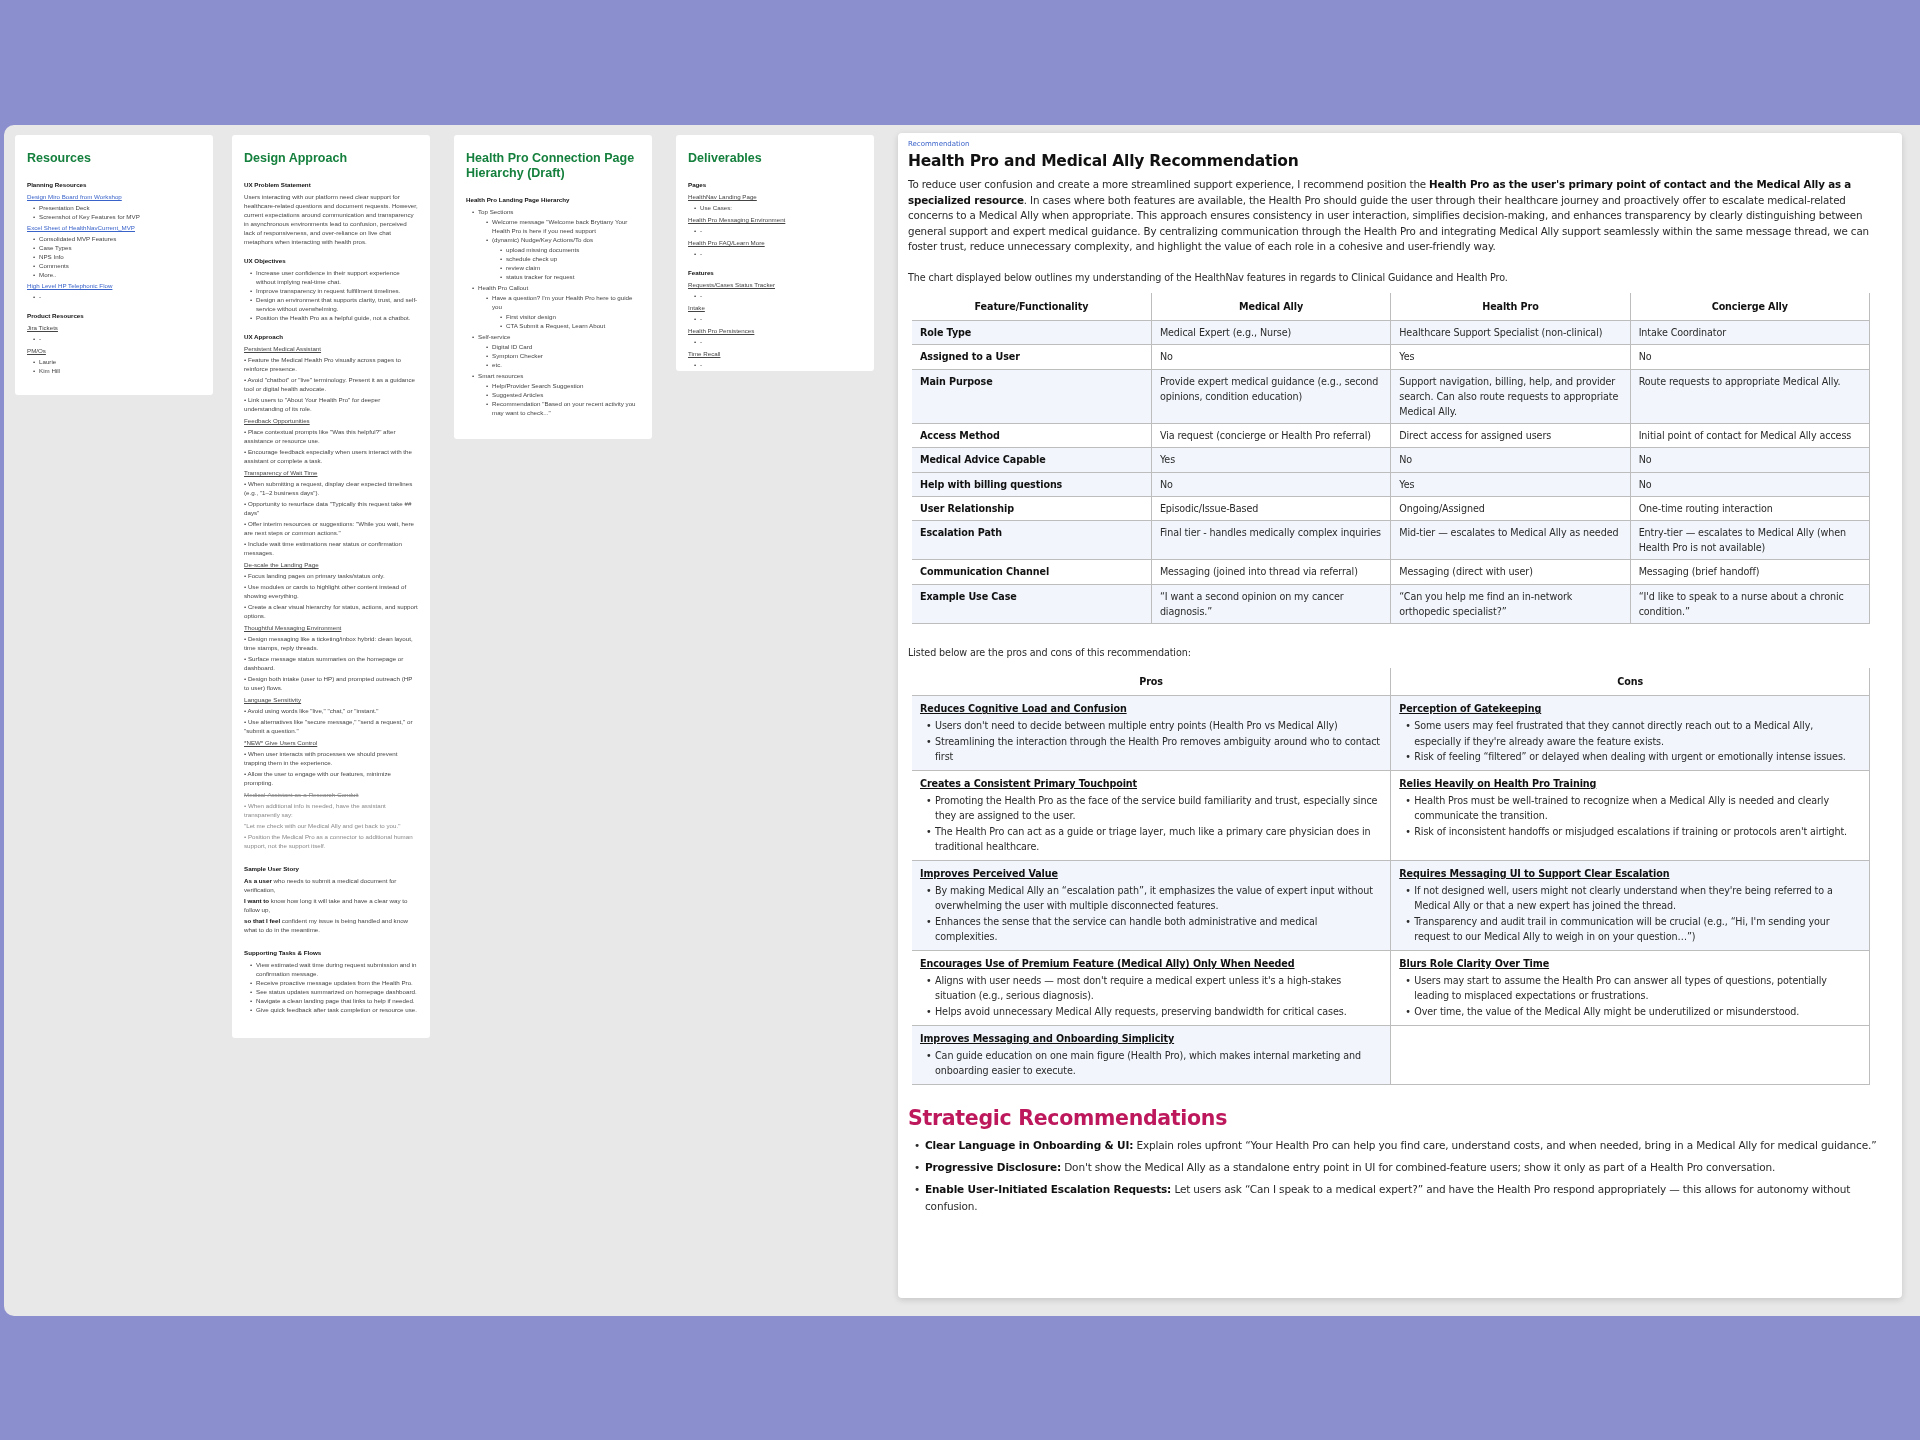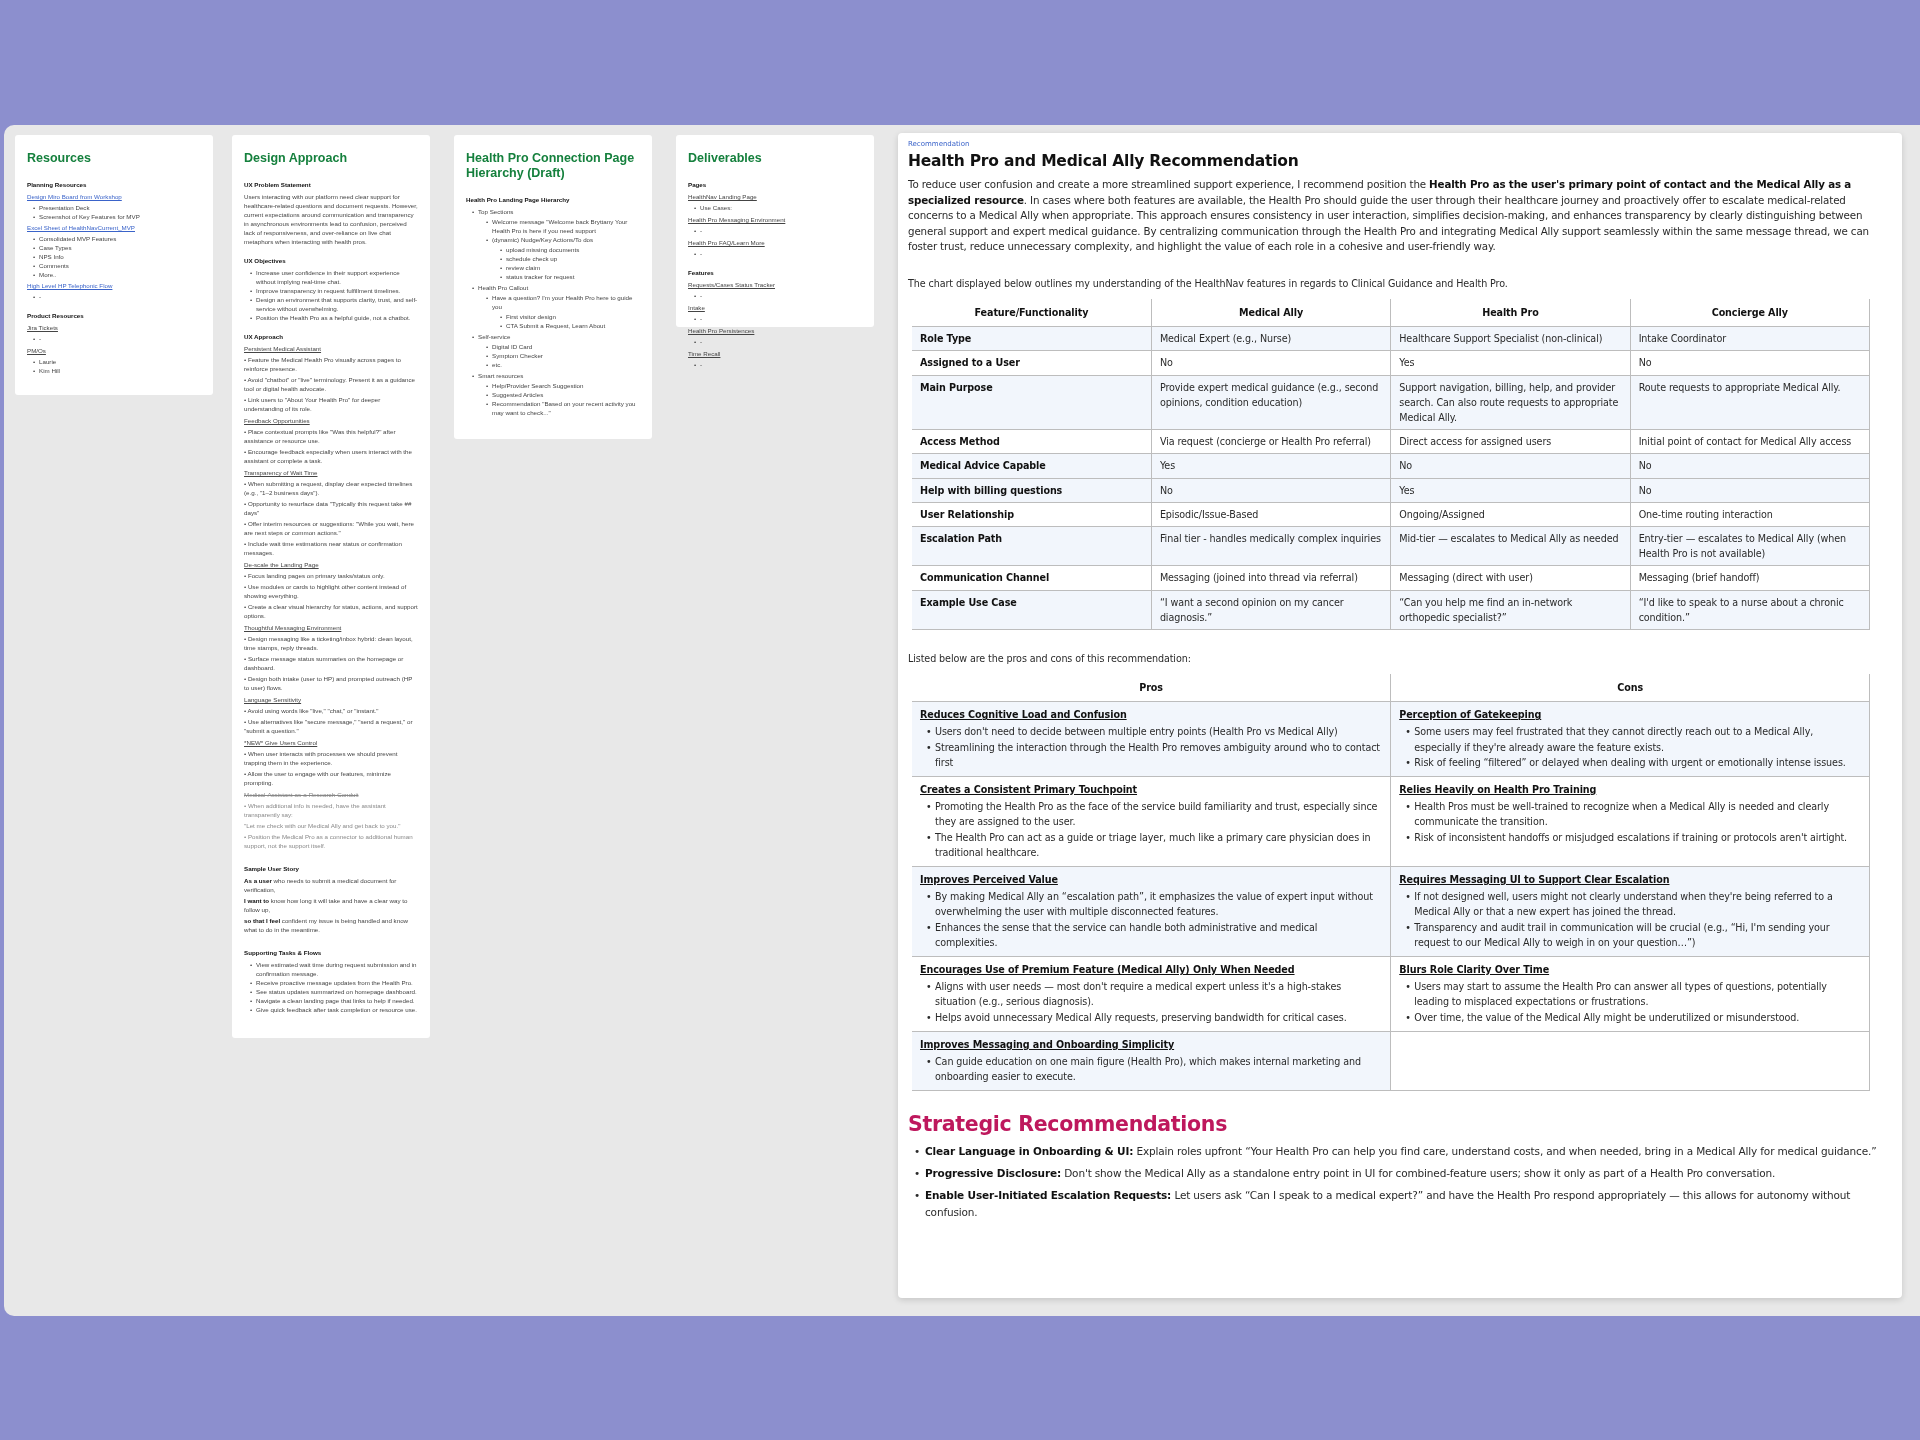--- a/index.html
+++ b/index.html
@@ -18,21 +18,21 @@
   .sm ul li::before { content: "•"; position: absolute; left: 0; }
   .sm ul ul { padding-left: 8px; }
   .sm p { margin: 1px 0 2px 0; }
   .sm .muted { color: #888; }
   .sm .strike { text-decoration: line-through; color: #888; display:block; margin:3px 0 2px 0; }
   .sm b { color: #111; }
 
   .main { left: 898px; top: 133px; width: 1004px; height: 1165px; padding: 6px 10px 0 10px; box-shadow: 0 2px 6px rgba(0,0,0,0.15); border-radius: 4px; font-size: 10.6px; line-height: 15.5px; color: #2a2a2a; font-family: "DejaVu Sans", sans-serif; }
   .crumb { font-size: 7px; color: #3a63c9; line-height: 10px; }
   .main h1 { font-size: 15.5px; line-height: 20px; margin: 2px 0 6px 0; color: #111; font-weight: bold; letter-spacing: -0.2px; }
-  .intro { font-size: 10.3px; line-height: 15.6px; margin-bottom: 22px; letter-spacing: -0.15px; }
+  .intro { font-size: 10.3px; line-height: 15.6px; margin-bottom: 16px; letter-spacing: -0.15px; }
   .intro b { color: #111; }
   .lead { font-size: 9.6px; line-height: 14px; margin-bottom: 8px; letter-spacing: -0.1px; }
   table { border-collapse: collapse; width: 958px; margin-left: 4px; font-size: 9.6px; line-height: 15.2px; letter-spacing: -0.1px; }
   th, td { border: 1.5px solid #bdbdbd; padding: 4px 8px; vertical-align: top; text-align: left; }
   th { text-align: center; font-weight: bold; padding: 6px 8px; color: #111; border-top: none; }
   tr.alt td { background: #f2f6fc; }
   td.k { font-weight: bold; color: #111; }
   .feat th:first-child, .feat td:first-child { border-left: none; }
   .pc td { padding: 5px 8px 6px 8px; }
   .pc .t { font-weight: bold; text-decoration: underline; color: #111; display: block; margin-bottom: 2px; }
@@ -173,21 +173,21 @@
           <li>etc.</li>
         </ul></li>
       <li>Smart resources<ul>
           <li>Help/Provider Search Suggestion</li>
           <li>Suggested Articles</li>
           <li>Recommendation "Based on your recent activity you may want to check..."</li>
         </ul></li>
     </ul>
 </div>
 
-<div class="card sm" style="left:676px;top:135px;width:198px;height:192px;">
+<div class="card sm" style="left:676px;top:135px;width:198px;height:236px;">
   <h1>Deliverables</h1>
   <h3 class="first">Pages</h3>
   <div id="del-pages">
       <a class="ulink">HealthNav Landing Page</a>
       <ul>
         <li>Use Cases:</li>
       </ul>
       <a class="ulink">Health Pro Messaging Environment</a>
       <ul>
         <li>-</li>

